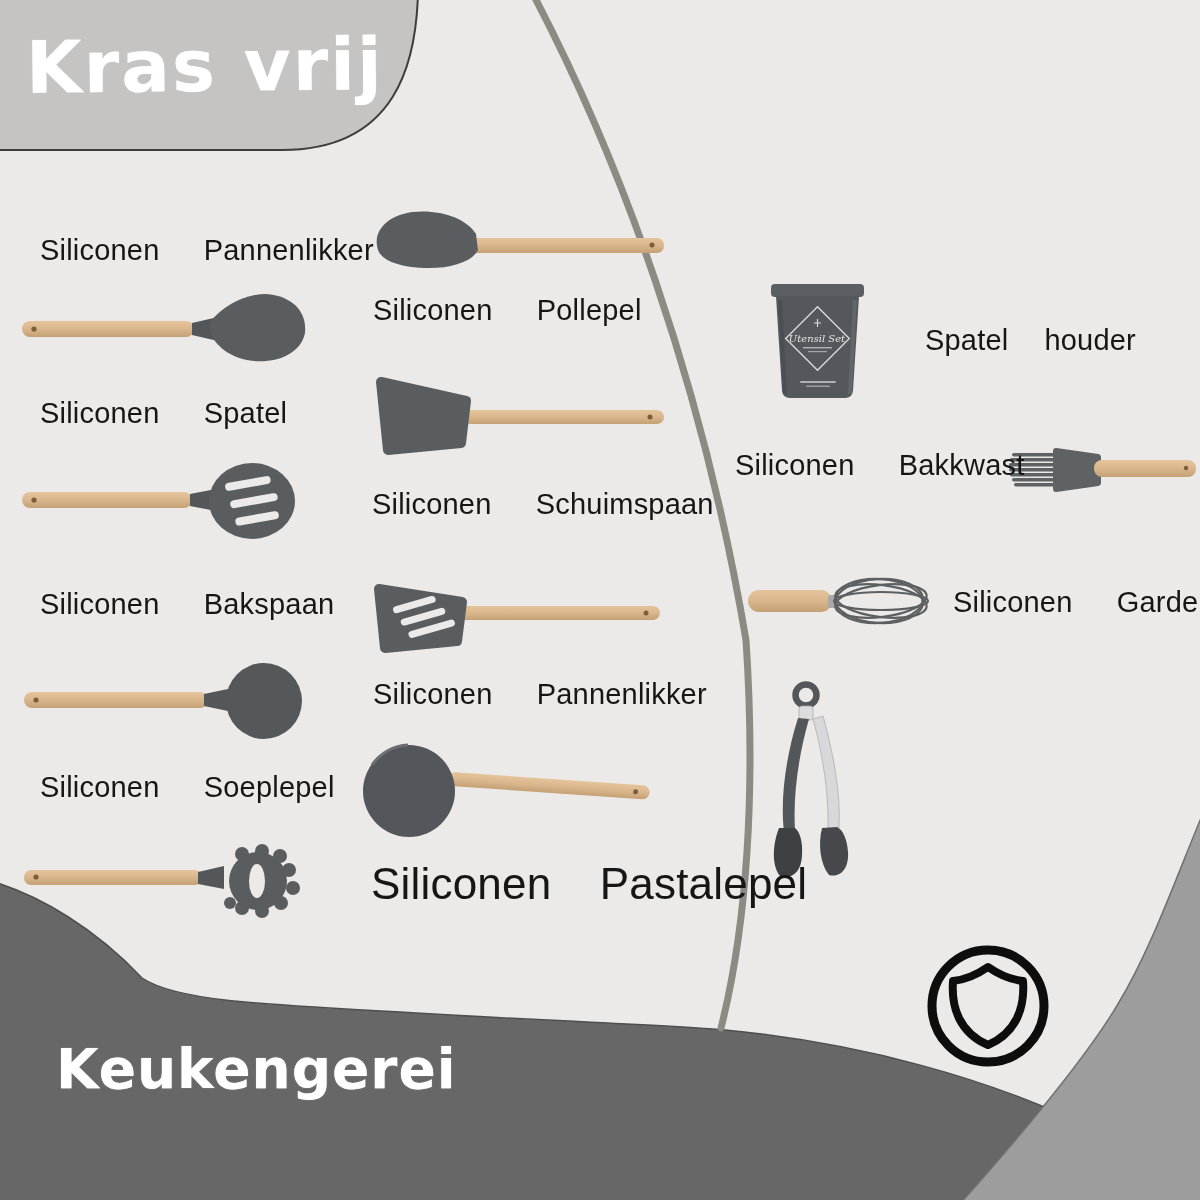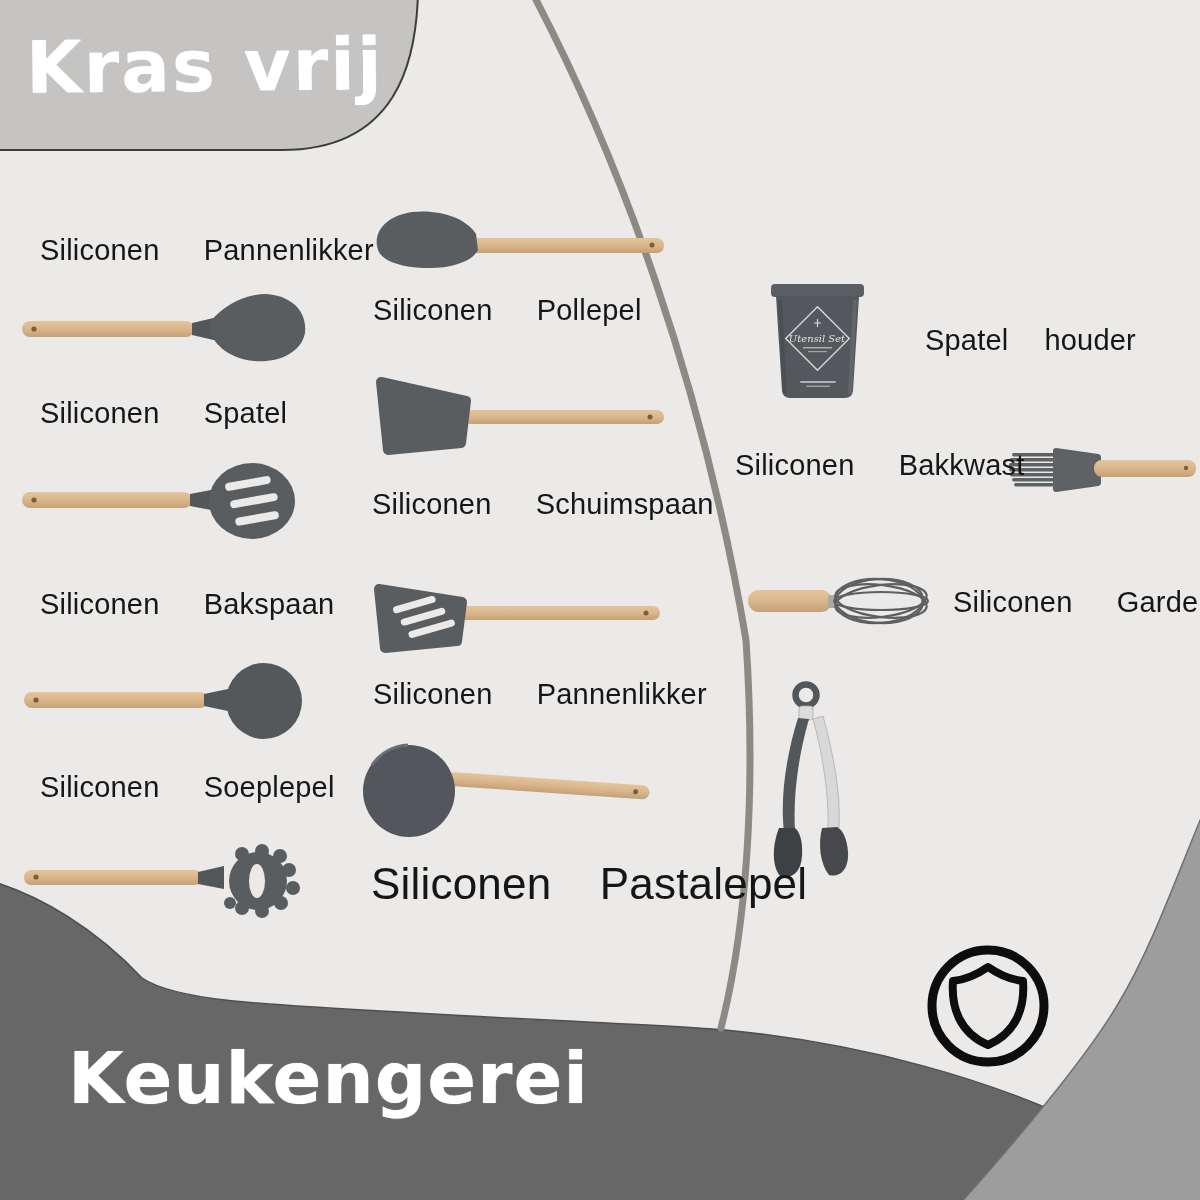--- a/index.html
+++ b/index.html
@@ -13,21 +13,21 @@
     white-space:nowrap;letter-spacing:0.2px;
   }
   .lbl b{font-weight:400;margin-left:36px;}
   .lbl.big{font-size:44px;}
   .chalk{
     position:absolute;color:#ffffff;font-family:"DejaVu Sans",sans-serif;
     font-weight:700;line-height:1;white-space:nowrap;
     text-shadow:0 0 1px rgba(255,255,255,.7);
   }
   .chalk.top{left:26px;top:30px;font-size:72px;letter-spacing:2px;transform:rotate(-0.6deg);}
-  .chalk.bottom{left:68px;top:1042px;font-size:72px;letter-spacing:1px;}
+  .chalk.bottom{left:56px;top:1042px;font-size:55px;letter-spacing:1px;}
 </style>
 </head>
 <body>
 
 <div class="canvas">
 
   <svg class="bg-svg" viewBox="0 0 1200 1200">
     <defs>
       <linearGradient id="wood" x1="0" y1="0" x2="0" y2="1">
         <stop offset="0" stop-color="#e6c49b"></stop>

